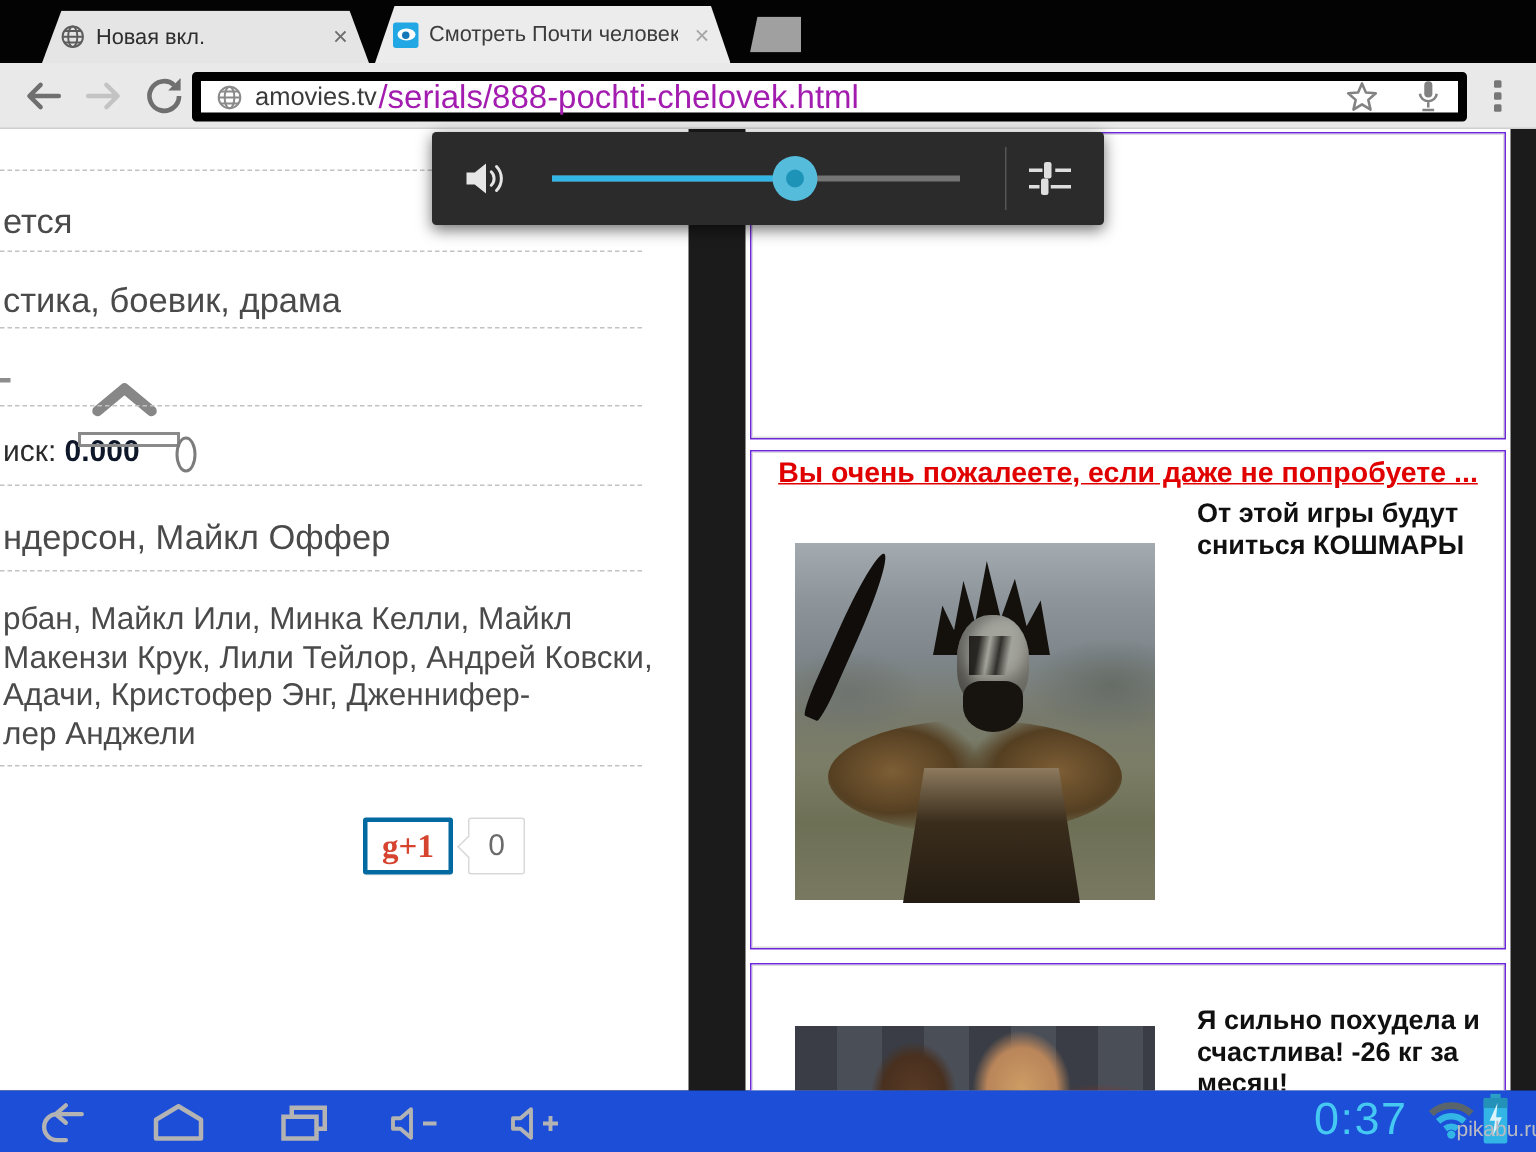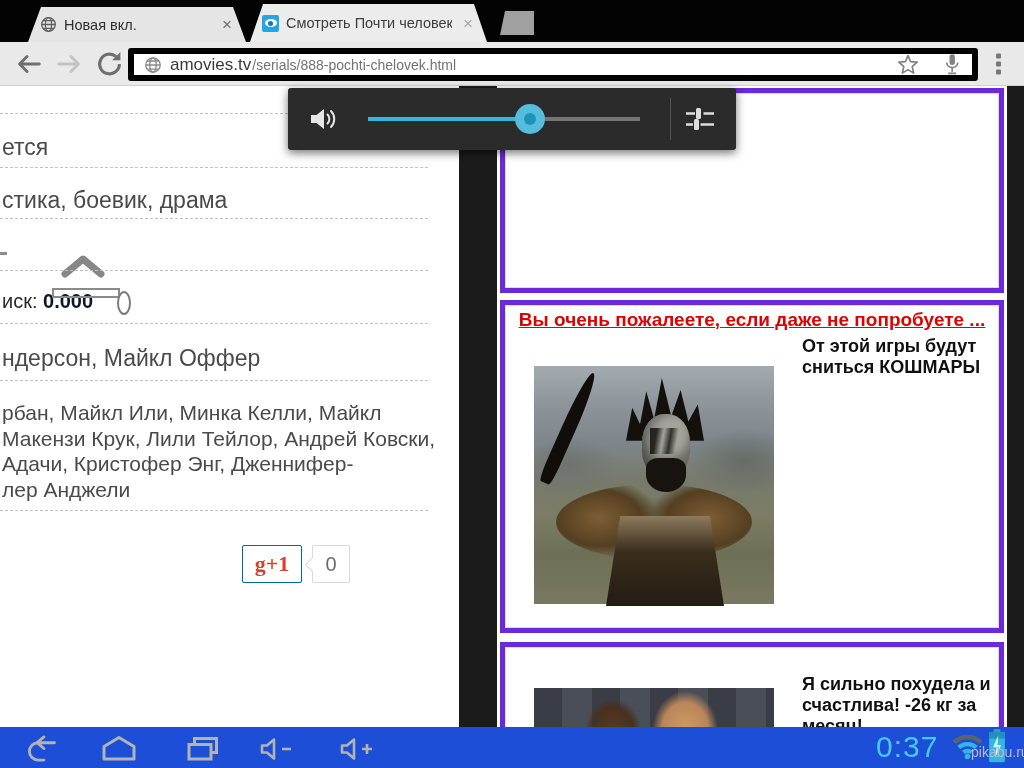--- a/index.html
+++ b/index.html
@@ -22,44 +22,44 @@
               clip-path:polygon(0 100%, 5px 0, 100% 0, 100% 100%); border-radius:5px 0 0 0; }
   .favicon-eye { width:17px; height:17px; background:#22a7e5; border-radius:2px; position:relative; flex:0 0 auto; }
   .favicon-eye::before { content:""; position:absolute; left:2.5px; top:4.5px; width:12px; height:8px; background:#fff; border-radius:50%; }
   .favicon-eye::after  { content:""; position:absolute; left:6px; top:6px; width:5px; height:5px; background:#1477b8; border-radius:50%; }
   
   .toolbar { position:absolute; left:0; top:42px; width:1024px; height:44px; background:#e9e9e9; border-bottom:1px solid #cfcfcf; }
   .tb-btn { position:absolute; top:50%; transform:translateY(-50%); }
   .urlbar { position:absolute; left:128px; top:6px; width:850px; height:33px; background:#fff;
             border:6px solid #000000; border-radius:3px; display:flex; align-items:center; padding:0 10px; gap:8px; }
   .url-host { color:#3a3a3a; font-size:17px; }
-  .url-path { color:#737373; font-size:14px; white-space:nowrap; overflow:hidden; flex:1; }
+  .url-path { color:#a21caf; font-size:22px; white-space:nowrap; overflow:hidden; flex:1; }
   .menu-dots { position:absolute; left:996px; top:50%; transform:translateY(-50%); display:flex; flex-direction:column; gap:3px; }
   .menu-dots i { width:5px; height:5px; background:#777; border-radius:1px; }
   
   .page { position:absolute; left:0; top:86px; width:1024px; height:641px; background:#1b1b1b; }
   .leftcol { position:absolute; left:0; top:0; width:459px; height:641px; background:#fff; color:#4a4a4a; }
   .dash { position:absolute; left:0; width:428px; border-top:1px dashed #c2c2c2; }
   .txt { position:absolute; left:2px; font-size:23px; white-space:nowrap; }
   .chev { position:absolute; left:60px; top:166px; }
   .frag { position:absolute; left:0; top:166px; width:7px; height:3px; background:#8d8d8d; }
   .rating { position:absolute; left:2px; top:204px; font-size:20px; color:#2b2b2b; white-space:nowrap; }
   .rating b { font-weight:bold; color:#0f172a; }
   .rate-bar { position:absolute; left:52px; top:202px; width:68px; height:10px; border:2px solid #8a8a8a; background:transparent; }
   .rate-oval { position:absolute; left:117px; top:205px; width:14px; height:24px; border:2px solid #7c7c7c; border-radius:50%; }
   .actors { position:absolute; left:2px; top:314px; font-size:21px; line-height:25.5px; color:#4a4a4a; }
-  .gplus { position:absolute; left:242px; top:459px; width:60px; height:38px; background:#fff; border:1px solid #0369a1;
+  .gplus { position:absolute; left:242px; top:459px; width:60px; height:38px; background:#fff; border:3px solid #0369a1;
            border-radius:2px; display:flex; align-items:center; justify-content:center;
            font-family:"Liberation Serif", serif; font-weight:bold; font-size:22px; color:#d6432f; box-shadow:0 1px 0 rgba(0,0,0,.04); }
   .gcount { position:absolute; left:312px; top:459px; width:38px; height:38px; background:#fff; border:1px solid #d9d9d9;
             border-radius:2px; display:flex; align-items:center; justify-content:center; font-size:20px; color:#6b6b6b; }
   .gcount::before { content:""; position:absolute; left:-6px; top:13px; width:10px; height:10px; background:#fff;
                     border-left:1px solid #d9d9d9; border-bottom:1px solid #d9d9d9; transform:rotate(45deg); }
   .rightcol { position:absolute; left:497px; top:0; width:510px; height:641px; background:#fff; overflow:hidden; }
-  .adbox { position:absolute; left:3px; width:504px; border:5px solid #6d28d9; box-shadow:inset 0 0 0 1px #dcdcdc; background:#fff; overflow:hidden; }
+  .adbox { position:absolute; left:3px; width:504px; border:1px solid #6d28d9; box-shadow:inset 0 0 0 1px #dcdcdc; background:#fff; overflow:hidden; }
   .adbox1 { top:2px;  height:205px; }
   .adbox2 { top:214px; height:333px; }
   .adbox3 { top:556px; height:120px; }
   .ad-title { position:absolute; left:0; width:100%; text-align:center; color:#e00000; font-weight:bold;
               font-size:19px; text-decoration:underline; white-space:nowrap; }
   .ad-lines { position:absolute; left:297px; font-size:18px; font-weight:bold; color:#101010; line-height:21px; white-space:nowrap; }
   .adimg { position:absolute; left:29px; width:240px; }
   .img-scene { top:0; height:170px;
     background:
       radial-gradient(55px 75px at 37% 55%, #e3ddd1 0%, #cfc6b6 45%, rgba(0,0,0,0) 72%),

